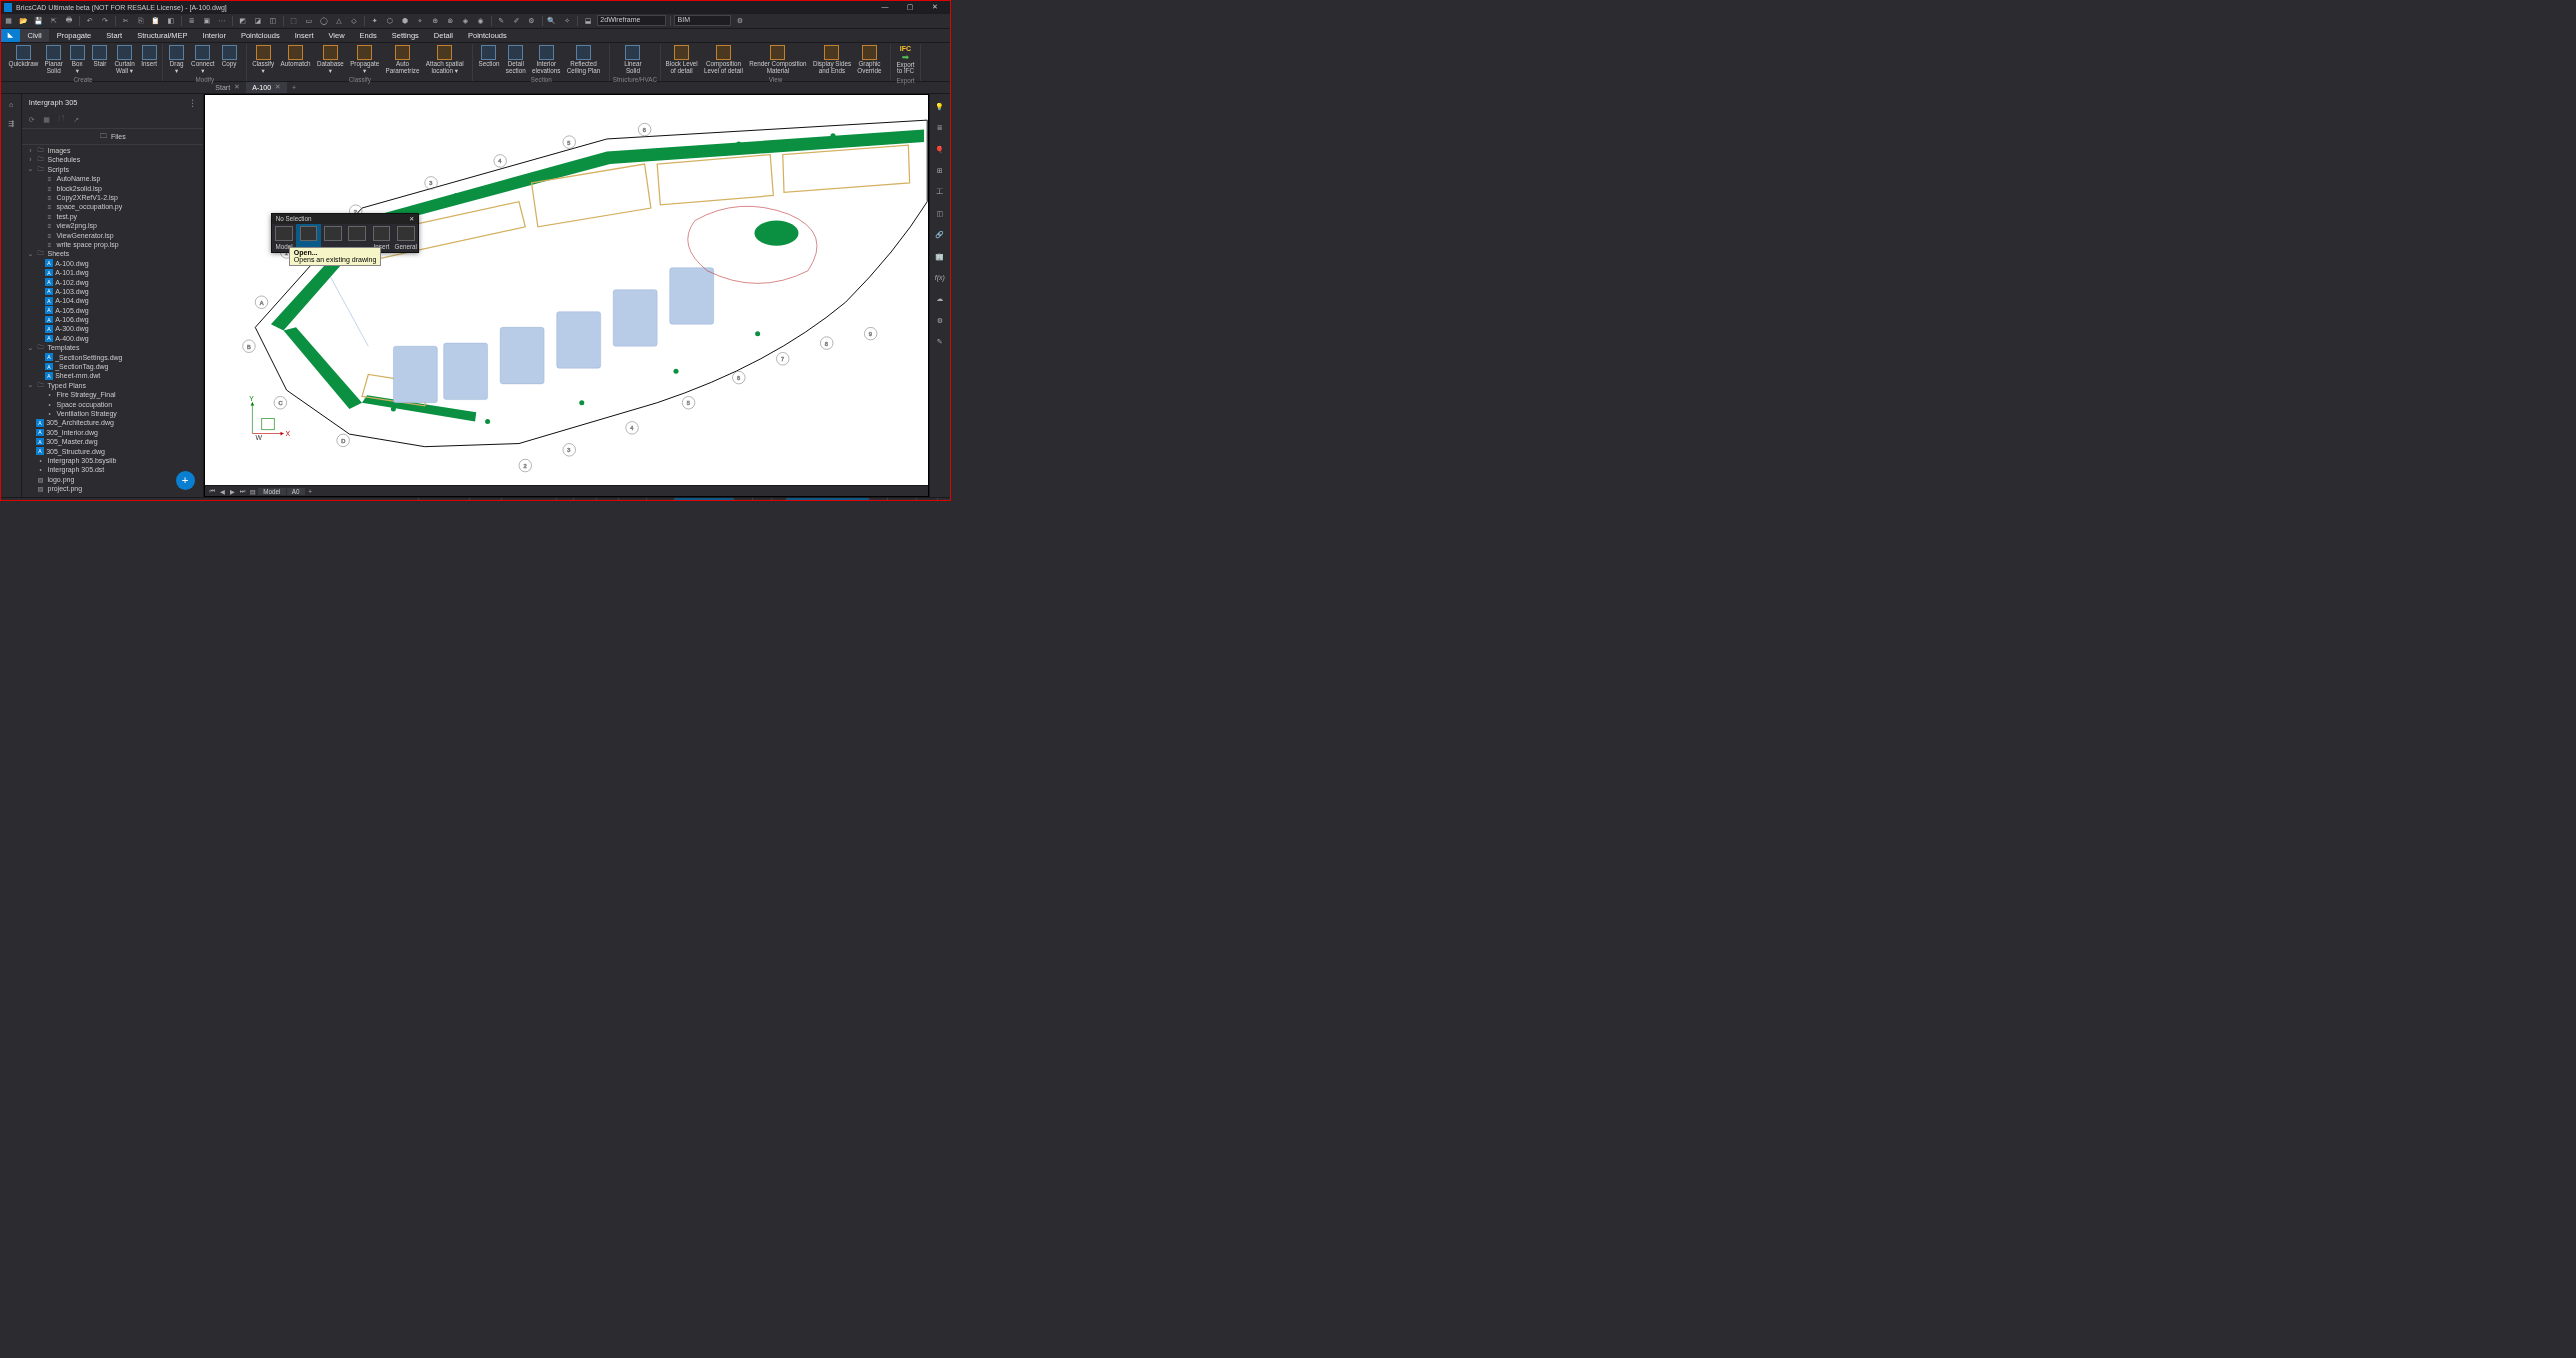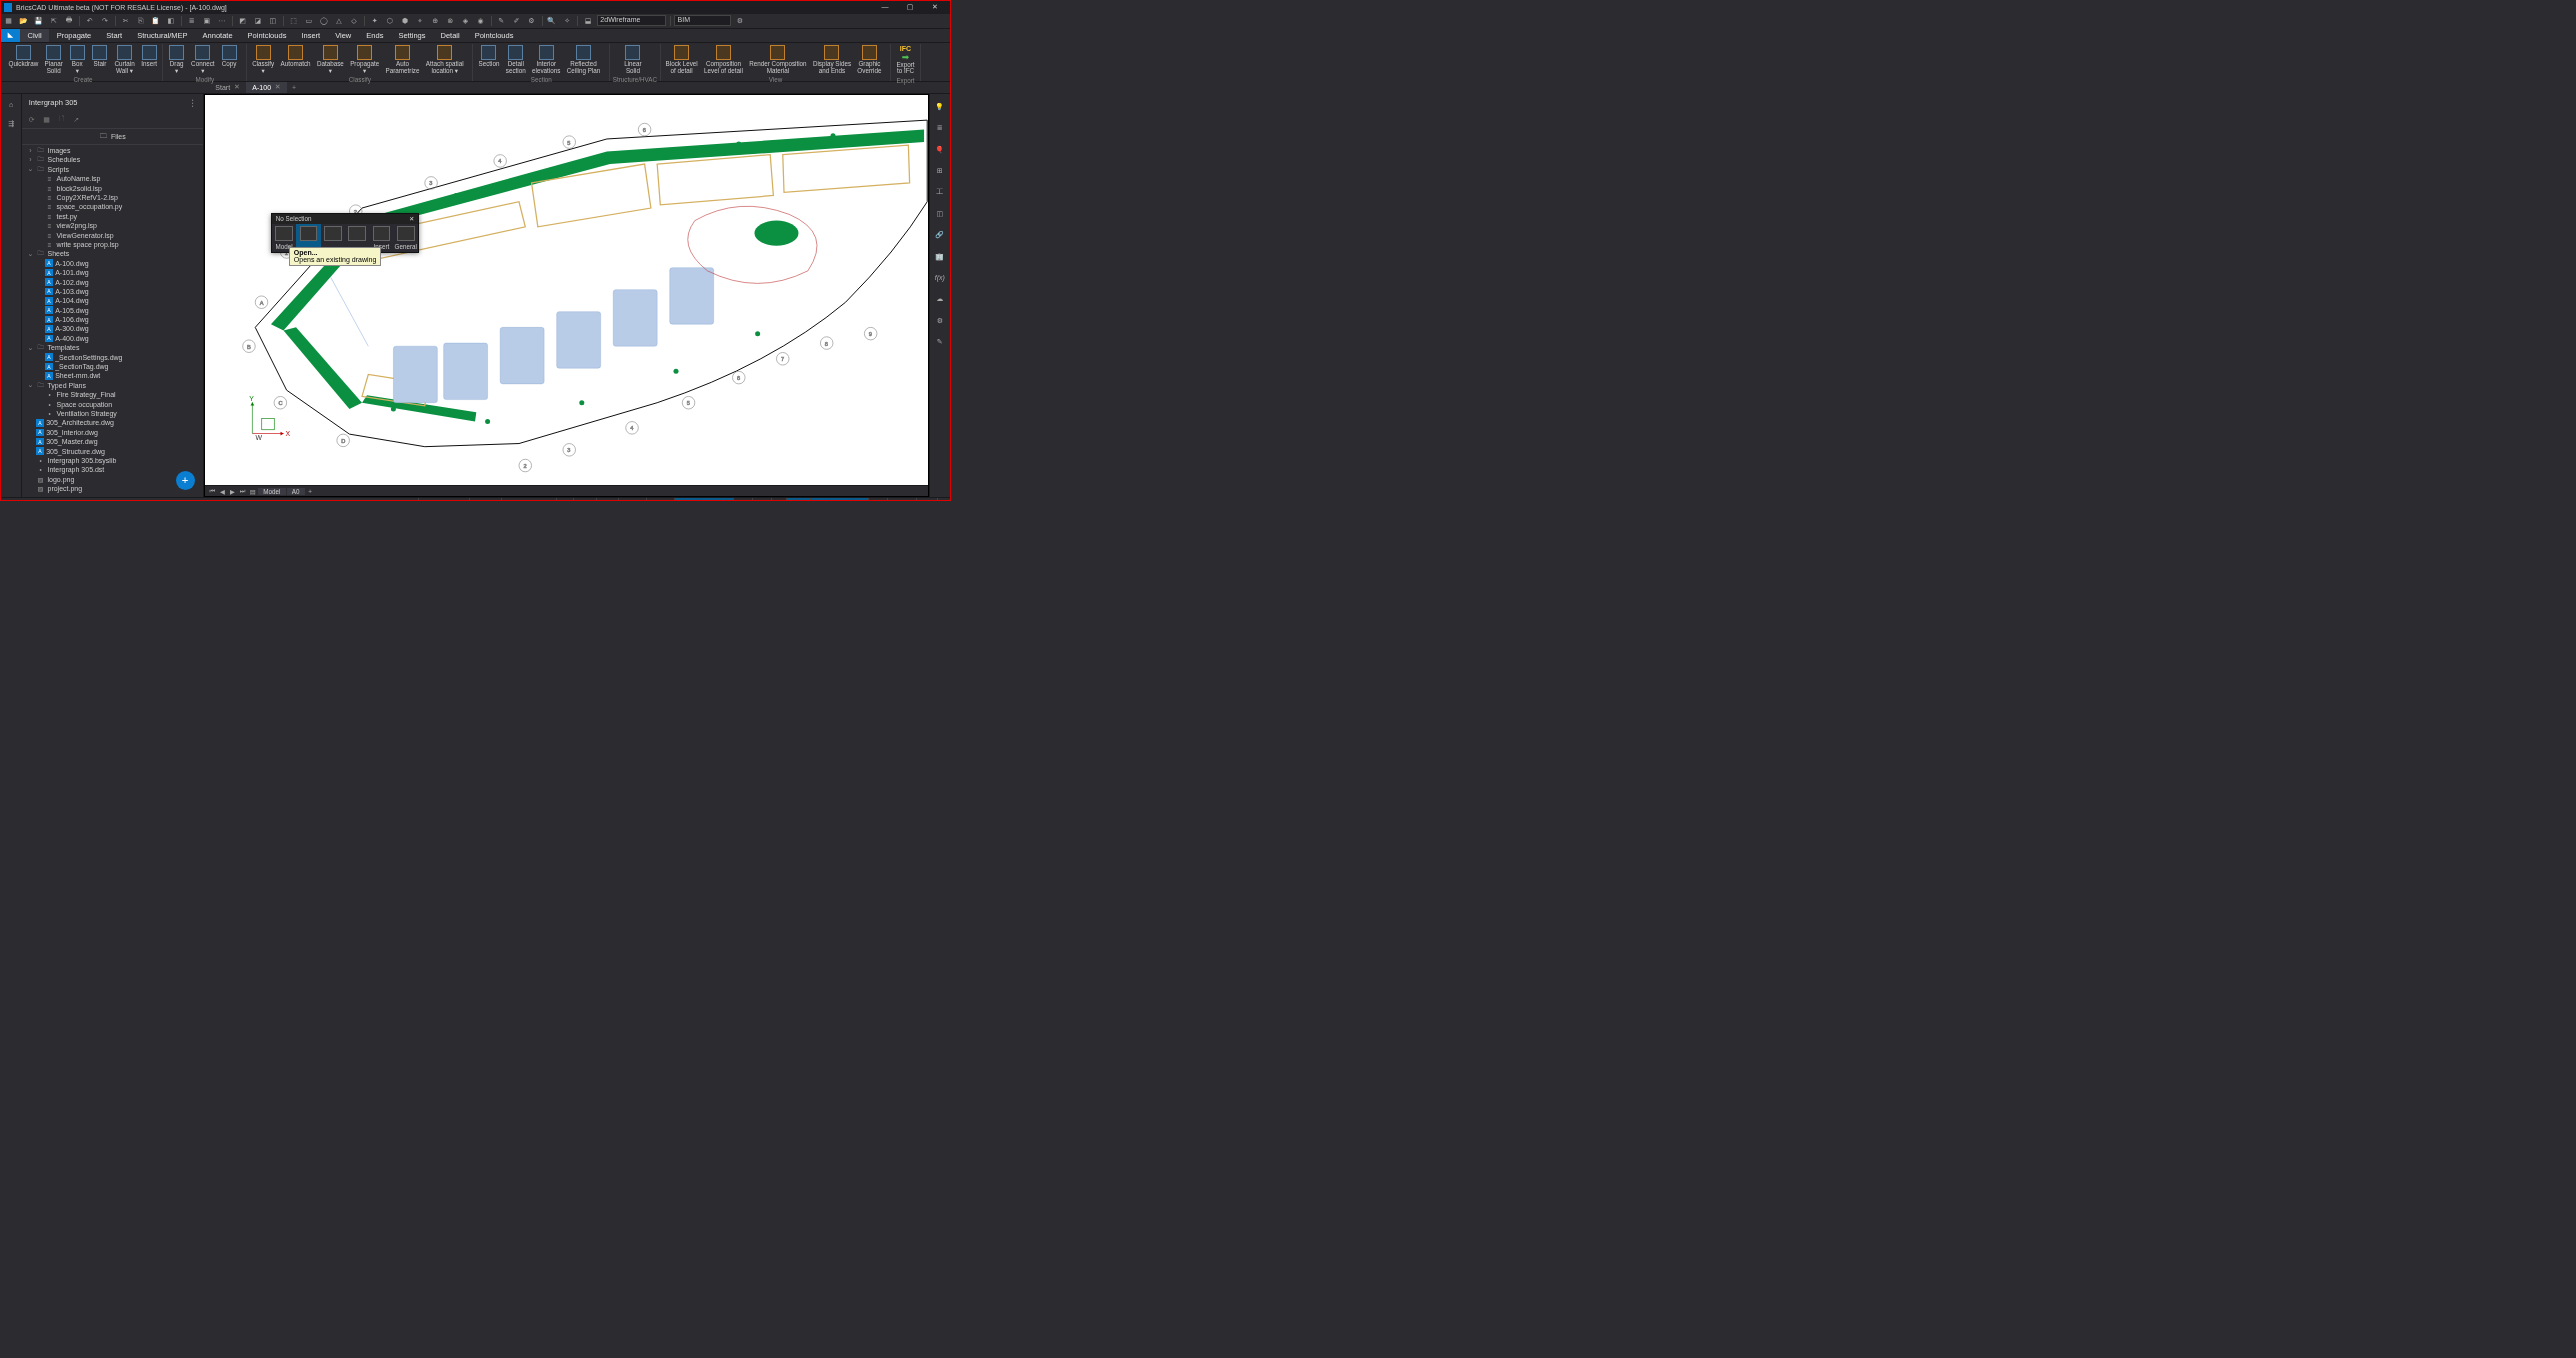--- a/index.html
+++ b/index.html
@@ -135,21 +135,21 @@
 
 <div class="menubar">
   <div class="mlogo">
       <span style="color:#fff">◣</span>
     </div>
   <div id="menu-items" style="display: flex;">
       <div class="mitem active">Civil</div>
       <div class="mitem">Propagate</div>
       <div class="mitem">Start</div>
       <div class="mitem">Structural/MEP</div>
-      <div class="mitem">Annotate</div>
+      <div class="mitem">Interior</div>
       <div class="mitem">Pointclouds</div>
       <div class="mitem">Insert</div>
       <div class="mitem">View</div>
       <div class="mitem">Ends</div>
       <div class="mitem">Settings</div>
       <div class="mitem">Detail</div>
       <div class="mitem">Pointclouds</div>
     </div>
 </div>
 

